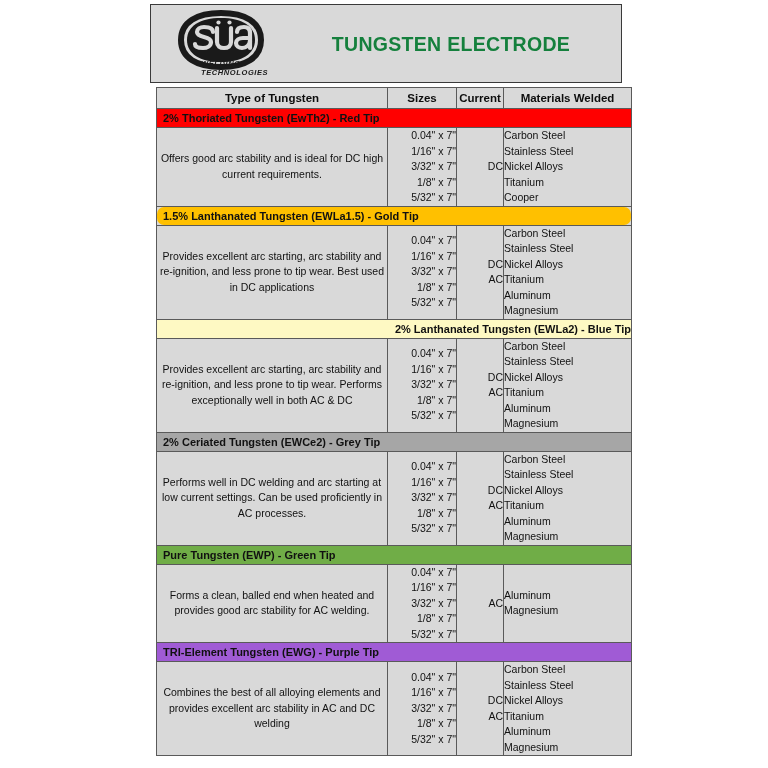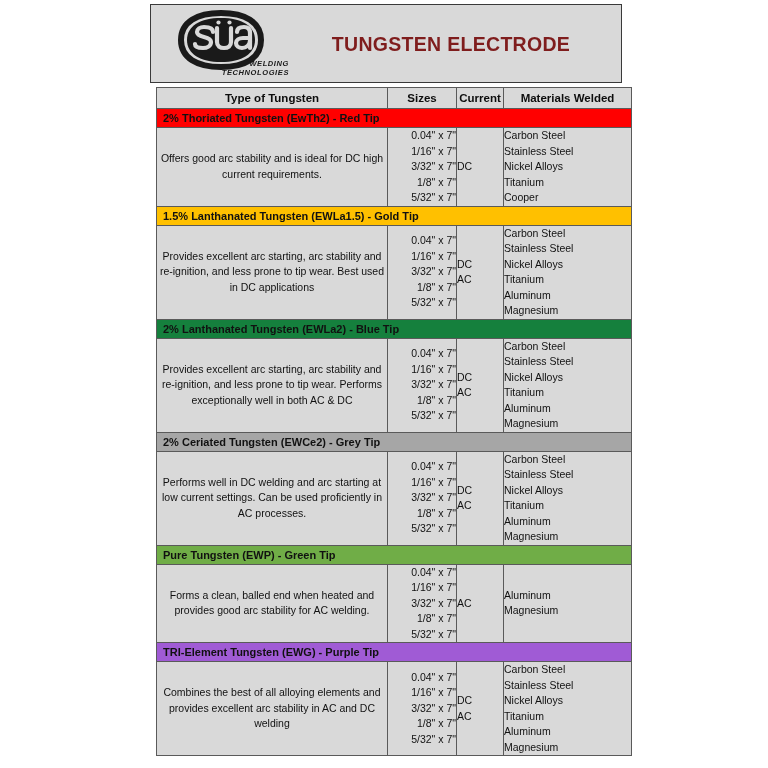--- a/index.html
+++ b/index.html
@@ -41,45 +41,45 @@
   }
 
   .logo-mark {
     position: absolute;
     left: 22px;
     top: 5px;
   }
 
   .logo-sub {
     position: absolute;
-    left: 58px;
+    left: 50px;
     top: 55px;
     font-family: "Liberation Sans", sans-serif;
     font-weight: bold;
     font-style: italic;
     font-size: 7.5px;
     line-height: 8.5px;
     letter-spacing: 0.6px;
     color: #1a1a1a;
-    text-align: right;
+    text-align: left;
     width: 80px;
   }
 
   .title-wrap {
     flex: 1 1 auto;
     text-align: center;
     padding-right: 10px;
   }
 
   .title-line {
     font-family: "Liberation Sans", sans-serif;
     font-weight: bold;
     font-size: 19.5px;
     line-height: 26px;
-    color: #7f1d1d;
+    color: #15803d;
     letter-spacing: 0.3px;
   }
 
   
   .chart-table {
     position: absolute;
     left: 156px;
     top: 87px;
     width: 475px;
     border-collapse: collapse;
@@ -144,21 +144,21 @@
     color: #111111;
     text-align: right;
     padding: 4px 6px 4px 2px;
   }
 
   .current-cell {
     font-family: "Liberation Sans", sans-serif;
     font-size: 10.5px;
     line-height: 15.5px;
     color: #111111;
-    text-align: left;
+    text-align: right;
     padding: 4px 2px;
   }
 
   .materials-cell {
     font-family: "Liberation Sans", sans-serif;
     font-size: 10.5px;
     line-height: 15.5px;
     color: #111111;
     text-align: left;
     padding: 4px 4px 4px 7px;
@@ -234,21 +234,21 @@
           <td class="materials-cell">
             <span class="line">Carbon Steel</span>
             <span class="line">Stainless Steel</span>
             <span class="line">Nickel Alloys</span>
             <span class="line">Titanium</span>
             <span class="line">Cooper</span>
           </td>
         </tr>
         <tr>
           <td class="banner-cell" colspan="4">
-            <div class="banner" style="background: rgb(255, 192, 0); color: rgb(17, 17, 17);">1.5% Lanthanated Tungsten (EWLa1.5) - Gold Tip</div>
+            <div class="banner" style="background: rgb(255, 192, 0); color: rgb(17, 17, 17); border-radius: 7px;">1.5% Lanthanated Tungsten (EWLa1.5) - Gold Tip</div>
           </td>
         </tr>
         <tr>
           <td class="desc-cell">Provides excellent arc starting, arc stability and re-ignition, and less prone to tip wear. Best used in DC applications</td>
           <td class="sizes-cell">
             <span class="line">0.04" x 7"</span>
             <span class="line">1/16" x 7"</span>
             <span class="line">3/32" x 7"</span>
             <span class="line">1/8" x 7"</span>
             <span class="line">5/32" x 7"</span>
@@ -261,21 +261,21 @@
             <span class="line">Carbon Steel</span>
             <span class="line">Stainless Steel</span>
             <span class="line">Nickel Alloys</span>
             <span class="line">Titanium</span>
             <span class="line">Aluminum</span>
             <span class="line">Magnesium</span>
           </td>
         </tr>
         <tr>
           <td class="banner-cell" colspan="4">
-            <div class="banner" style="background: #15803d; color: rgb(17, 17, 17);">2% Lanthanated Tungsten (EWLa2) - Blue Tip</div>
+            <div class="banner" style="background: #fef9c3; color: rgb(17, 17, 17); text-align: right;">2% Lanthanated Tungsten (EWLa2) - Blue Tip</div>
           </td>
         </tr>
         <tr>
           <td class="desc-cell">Provides excellent arc starting, arc stability and re-ignition, and less prone to tip wear. Performs exceptionally well in both AC &amp; DC</td>
           <td class="sizes-cell">
             <span class="line">0.04" x 7"</span>
             <span class="line">1/16" x 7"</span>
             <span class="line">3/32" x 7"</span>
             <span class="line">1/8" x 7"</span>
             <span class="line">5/32" x 7"</span>

